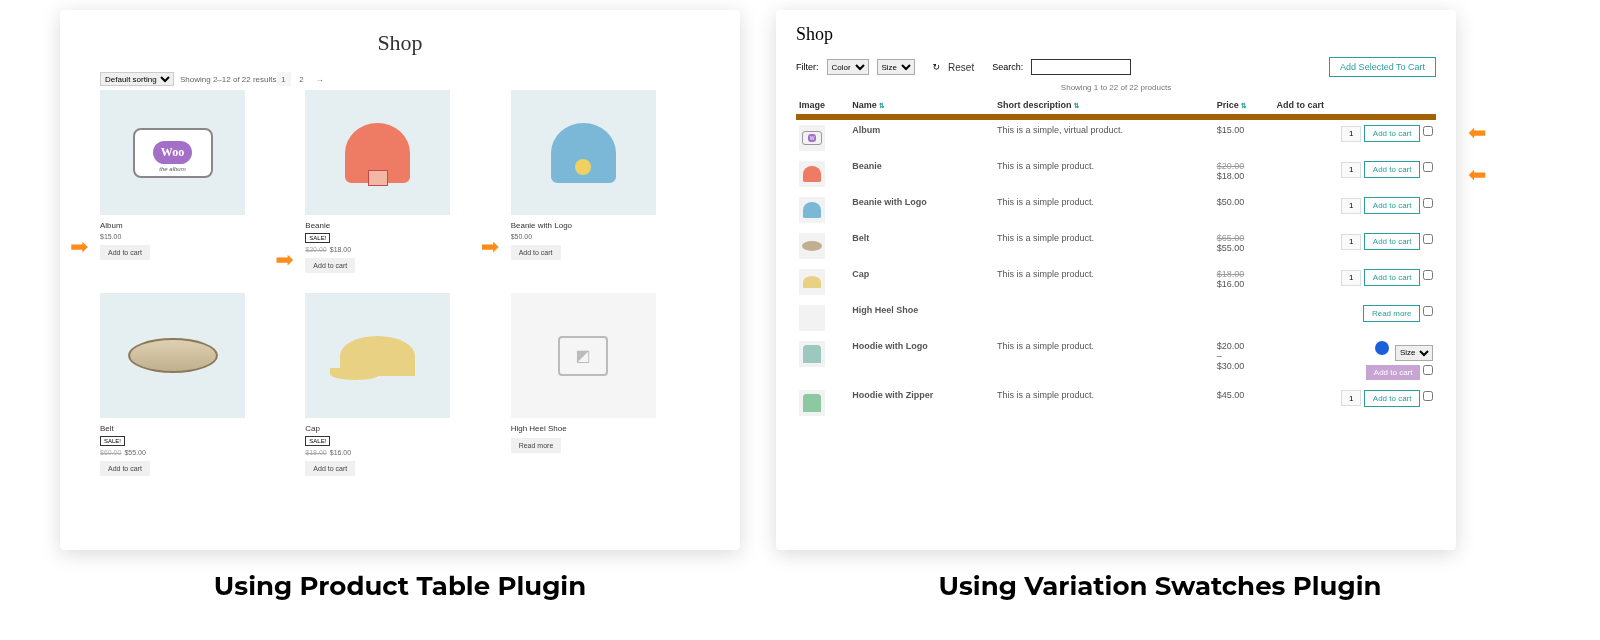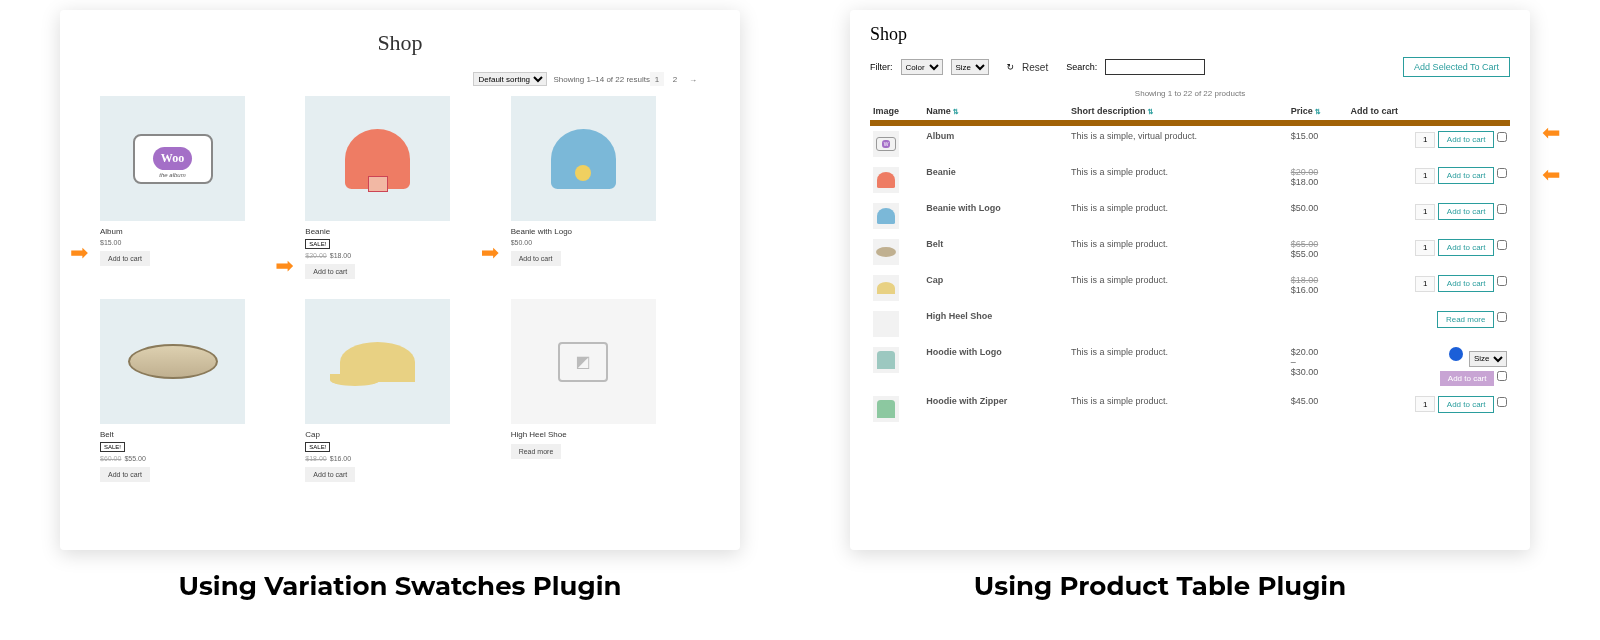--- a/index.html
+++ b/index.html
@@ -1,28 +1,28 @@
 <!DOCTYPE html>
 <html><head>
 <meta charset="utf-8">
 <style>
 * { box-sizing: border-box; margin: 0; padding: 0; }
 body { font-family: Arial, sans-serif; background: #fff; width: 1600px; height: 640px; overflow: hidden; }
-.container { display: flex; gap: 110px; padding: 10px 60px; }
+.container { display: flex; gap: 36px; padding: 10px 60px; }
 .panel { background: #fff; box-shadow: 0 4px 20px rgba(0,0,0,0.15); border-radius: 4px; padding: 20px 40px; position: relative; }
 .panel-left { width: 680px; height: 540px; }
 .panel-right { width: 680px; height: 540px; padding: 14px 20px; }
 .captions { display: flex; gap: 80px; padding: 10px 60px 0; }
 .caption { font-weight: bold; font-size: 26px; font-family: 'Montserrat', Arial, sans-serif; text-align: center; }
 .caption-left { width: 680px; }
 .caption-right { width: 680px; }
 
 
 .shop-title { text-align: center; font-size: 22px; font-weight: normal; margin-bottom: 16px; font-family: Georgia, serif; color: #333; }
-.toolbar { display: flex; justify-content: flex-end; align-items: center; font-size: 8px; color: #666; margin-bottom: 10px; }
+.toolbar { display: flex; justify-content: flex-start; align-items: center; font-size: 8px; color: #666; margin-bottom: 4px; }
 .sort-select { font-size: 8px; border: 1px solid #ccc; height: 14px; }
 .pager { display: flex; gap: 4px; }
 .pager span { width: 14px; height: 14px; display: flex; align-items: center; justify-content: center; font-size: 8px; }
 .pager .active { background: #f5f5f5; }
 .grid { display: grid; grid-template-columns: repeat(3,1fr); gap: 20px 16px; }
 .card { display: flex; flex-direction: column; align-items: flex-start; position: relative; }
 .thumb { width: 145px; height: 125px; background: #e5eef1; display: flex; align-items: center; justify-content: center; position: relative; }
 .pname { font-size: 8px; margin-top: 6px; color: #333; }
 .badge { border: 1px solid #333; font-size: 6px; padding: 1px 3px; margin-top: 3px; }
 .price { font-size: 7px; margin-top: 3px; color: #666; }
@@ -38,21 +38,21 @@
 .beanie::after { content:''; position:absolute; bottom:-3px; left:50%; transform:translateX(-50%); width: 18px; height: 14px; background: #f2b8a4; border:1px solid #c45; }
 .beanie-blue { width: 65px; height: 60px; border-radius: 50% 50% 10% 10%; background: #7bb8d8; position: relative; }
 .beanie-blue::after { content:''; position:absolute; bottom:8px; left:50%; transform:translateX(-50%); width:16px; height:16px; border-radius:50%; background:#f0d060; }
 .belt { width: 90px; height: 35px; border: 2px solid #8a7a5a; border-radius: 50%; background: linear-gradient(#ddd0b0,#c0b090); }
 .cap { width: 75px; height: 40px; background: #e8d183; border-radius: 55% 55% 0 0; position: relative; }
 .cap::after { content:''; position:absolute; bottom:-4px; left:-10px; width:50px; height:12px; background:#e8d183; border-radius:0 0 50% 50%; }
 .placeholder { width: 50px; height: 40px; border: 2px solid #bbb; border-radius: 4px; display: flex; align-items:center; justify-content:center; color:#bbb; }
 
 
 .shop-title-r { font-size: 18px; font-family: Georgia, serif; margin-bottom: 12px; }
-.filter-row { display: flex; align-items: center; gap: 8px; font-size: 9px; margin-bottom: 12px; }
+.filter-row { display: flex; align-items: center; gap: 8px; font-size: 9px; margin-bottom: 6px; }
 .mini-select { font-size: 8px; border: 1px solid #aaa; height: 16px; }
 .reset { font-size: 10px; color: #333; cursor: pointer; }
 .search-input { width: 100px; height: 16px; border: 1px solid #333; font-size: 8px; }
 .btn-sel-cart { margin-left: auto; border: 1px solid #2a9d9d; color: #2a9d9d; background: #fff; font-size: 9px; padding: 4px 10px; cursor: pointer; }
 .showing { font-size: 8px; color: #777; text-align: center; margin-bottom: 4px; }
 .tbl { width: 100%; font-size: 9px; border-collapse: collapse; }
 .tbl th { text-align: left; padding: 4px 3px; border-bottom: 6px solid #a16207; font-weight: bold; color: #333; position: relative; }
 .tbl th .sort-ic { color: #2a9d9d; font-size: 7px; margin-left: 2px; }
 .tbl td { padding: 5px 3px; vertical-align: top; color: #555; }
 .tbl .tthumb { width: 26px; height: 26px; background: #f2f2f2; display: flex; align-items:center; justify-content:center; }
@@ -81,21 +81,21 @@
 </head>
 <body>
 
 <div class="container">
 
   <div class="panel panel-left">
     <div class="shop-title">Shop</div>
     <div class="toolbar">
       <div style="display:flex;gap:6px;align-items:center">
         <select class="sort-select"><option>Default sorting</option></select>
-        <span>Showing 1–14 of 22 results</span>
+        <span>Showing 2–12 of 22 results</span>
       </div>
       <div class="pager">
         <span class="active">1</span>
         <span>2</span>
         <span>→</span>
       </div>
     </div>
     <div class="grid">
 
       <div class="card">
@@ -275,15 +275,15 @@
             <td class="last-col"><input class="qty" value="1" style=""> <button class="btn-teal">Add to cart</button> <input type="checkbox" class="chk" style=""></td>
           </tr>
         </tbody>
     </table>
     <span class="arrow-r" style="right:-30px;top:110px">➡</span>
     <span class="arrow-r" style="right:-30px;top:152px">➡</span>
   </div>
 </div>
 
 <div class="captions">
+  <div class="caption caption-right">Using Product Table Plugin</div>
   <div class="caption caption-left">Using Variation Swatches Plugin</div>
-  <div class="caption caption-right">Using Product Table Plugin</div>
 </div>
 
 </body></html>

